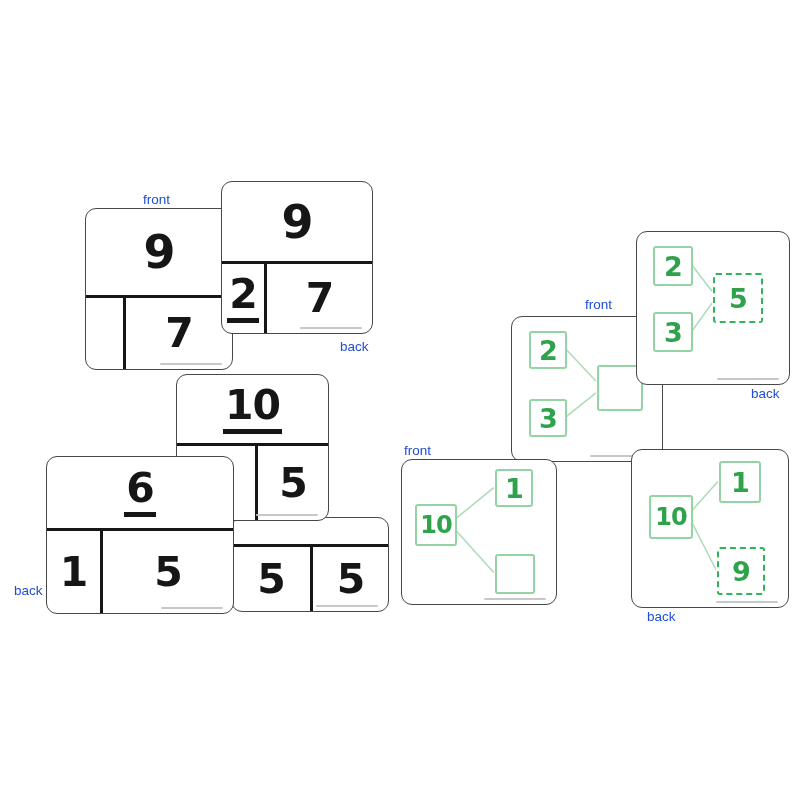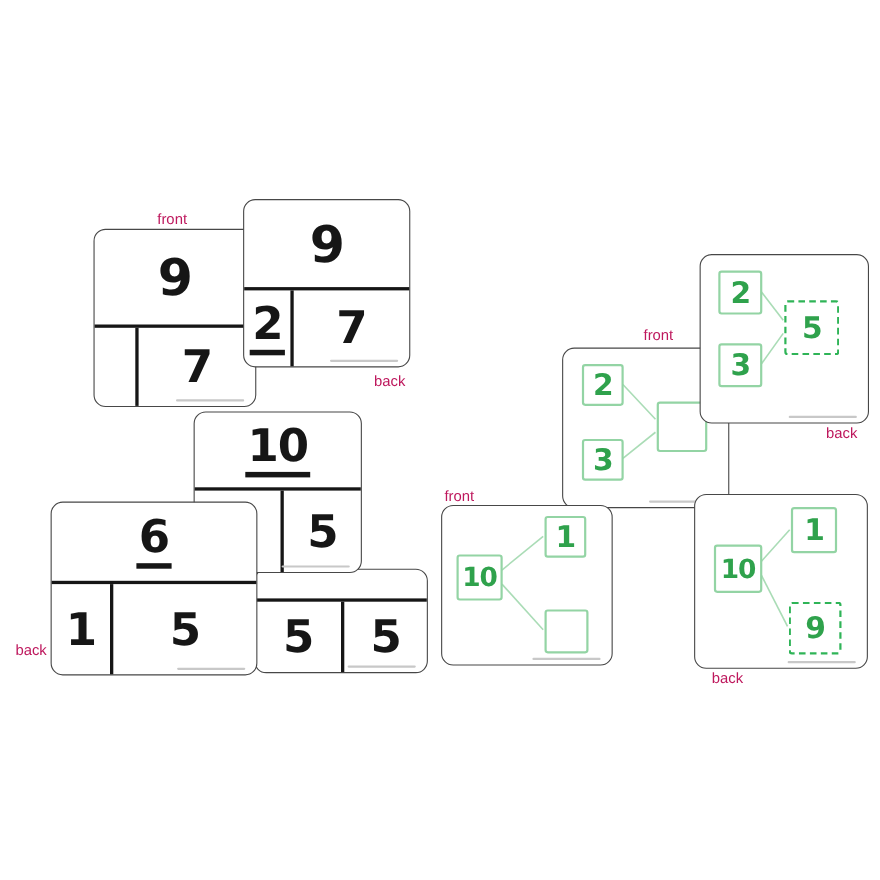--- a/index.html
+++ b/index.html
@@ -10,21 +10,21 @@
     background: #ffffff;
     font-family: "DejaVu Sans", sans-serif;
     overflow: hidden;
   }
 
   
   .img-label {
     position: absolute;
     font-family: "Liberation Sans", sans-serif;
     font-size: 13.5px;
-    color: #be185d;
+    color: #1d4ed8;
     line-height: 1;
   }
   .lblA { left: 143px; top: 193px; }
   .lblB { left: 340px; top: 340px; }
   .lblC { left: 14px;  top: 584px; }
   .lblD { left: 585px; top: 298px; }
   .lblE { left: 751px; top: 387px; }
   .lblF { left: 404px; top: 444px; }
   .lblG { left: 647px; top: 610px; }
 

